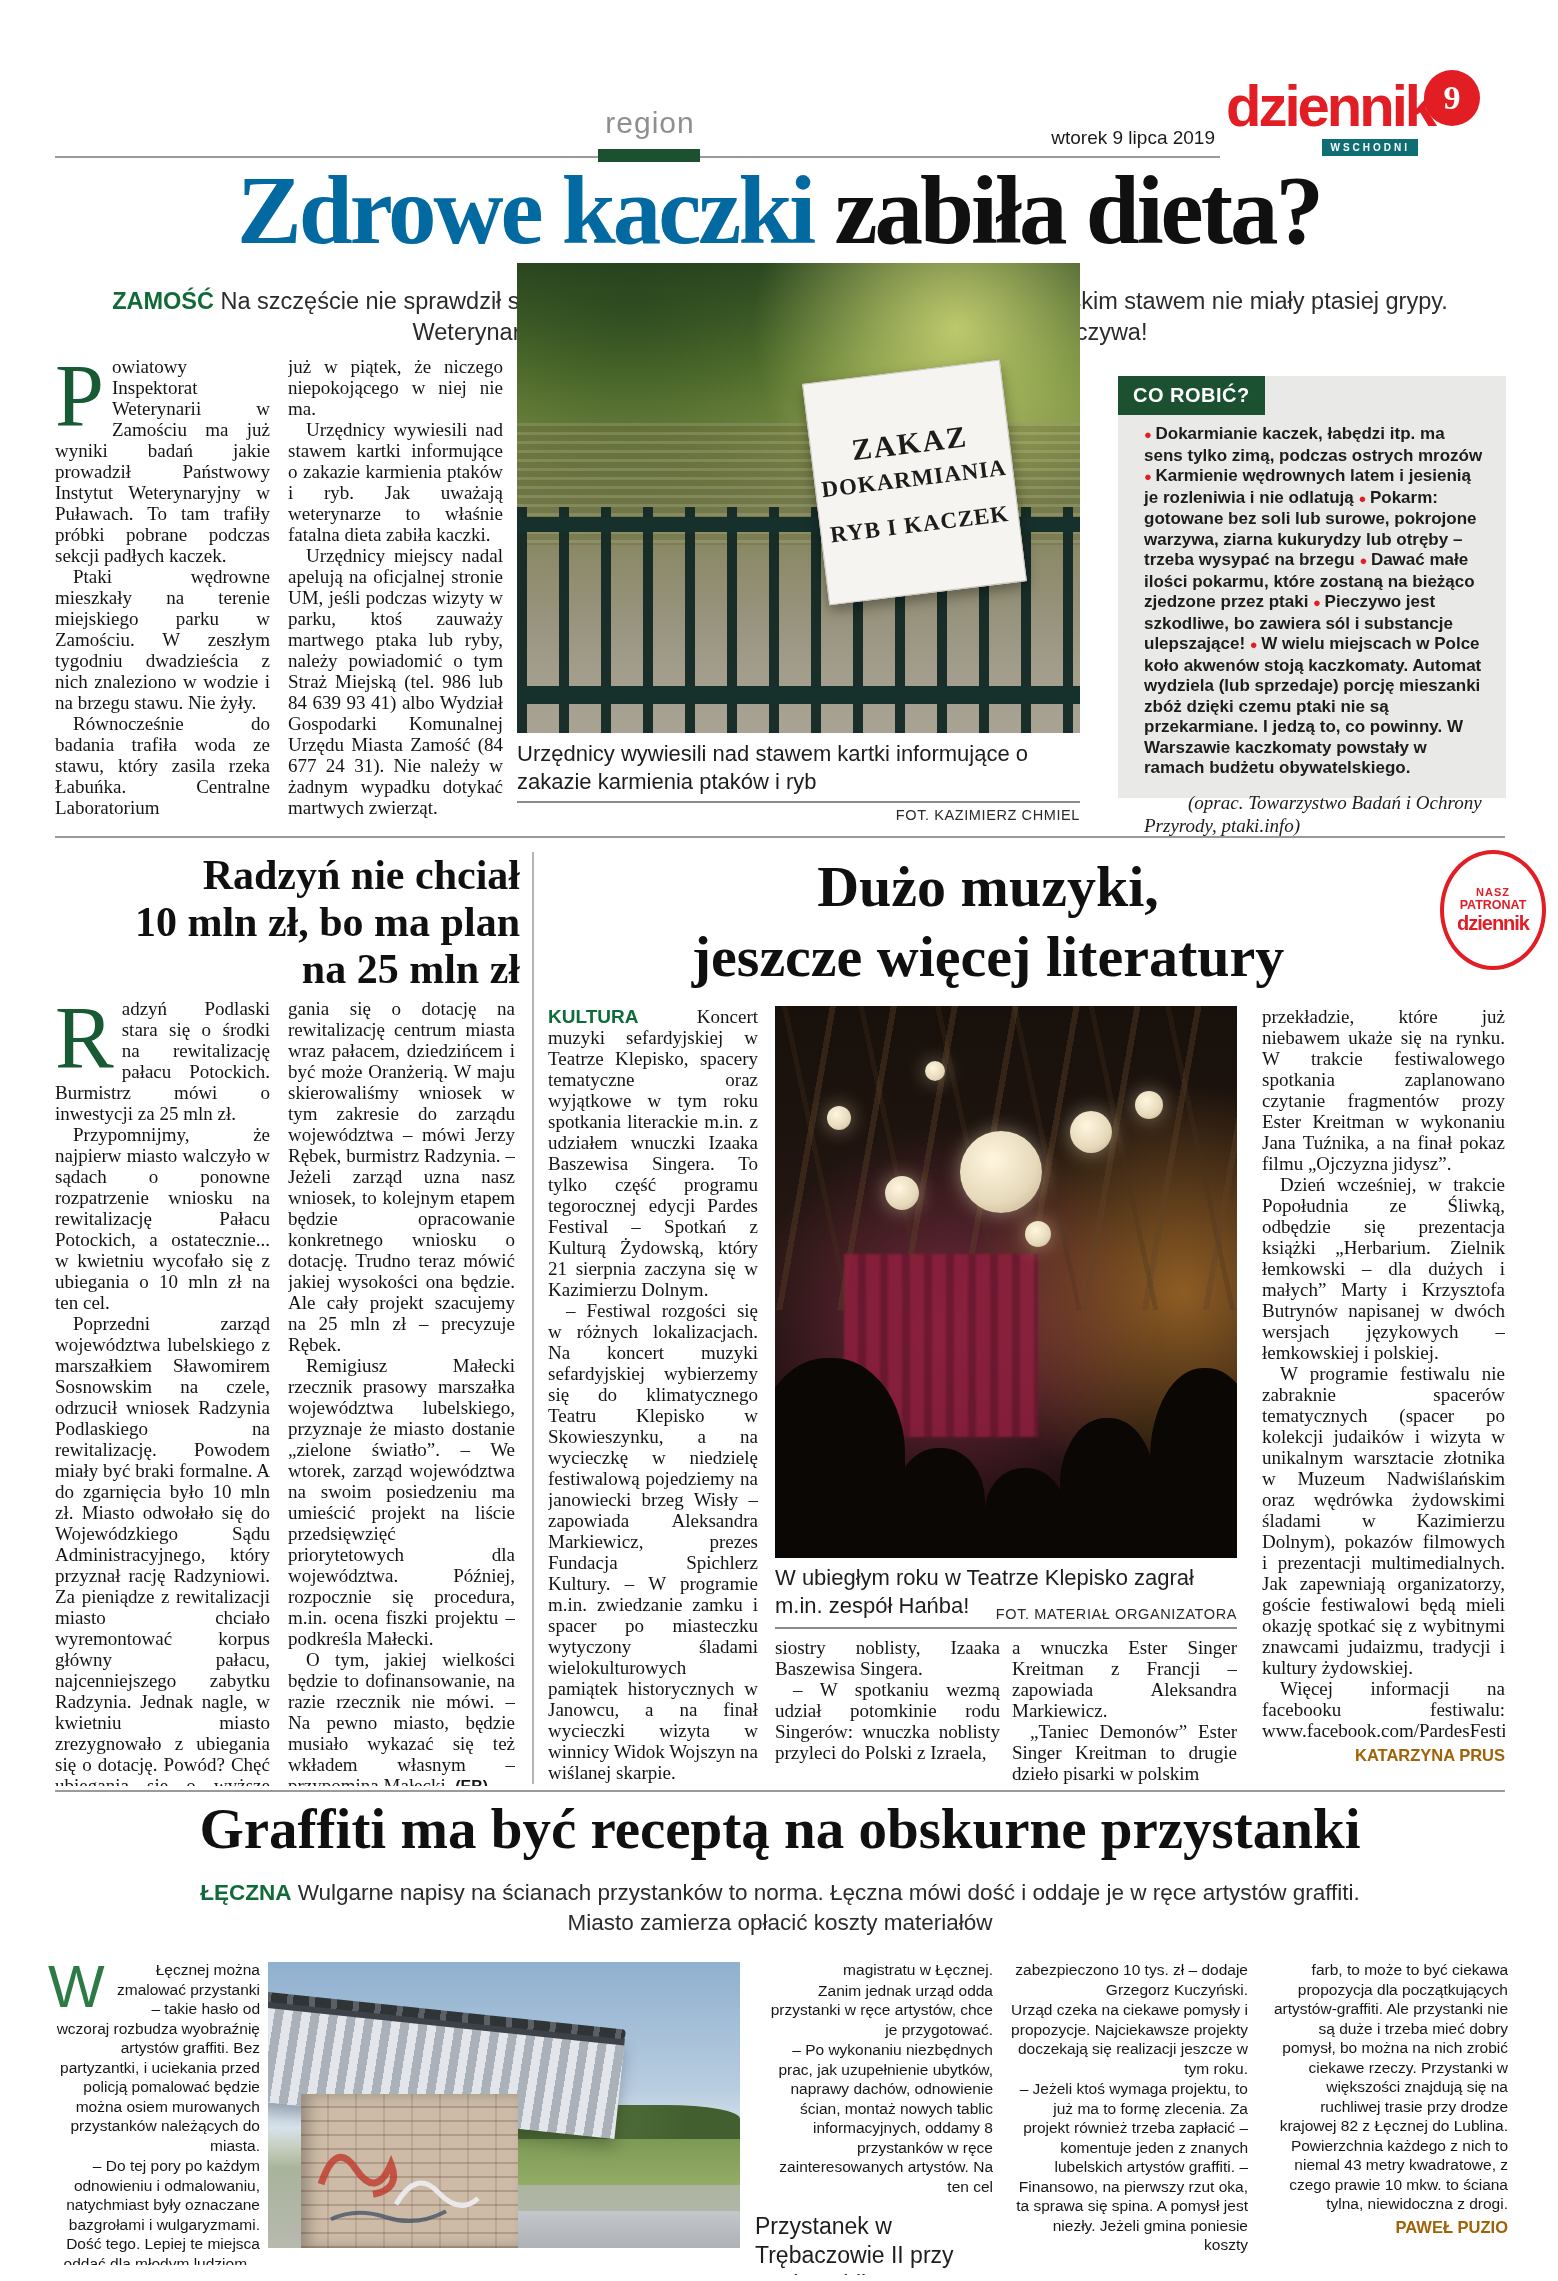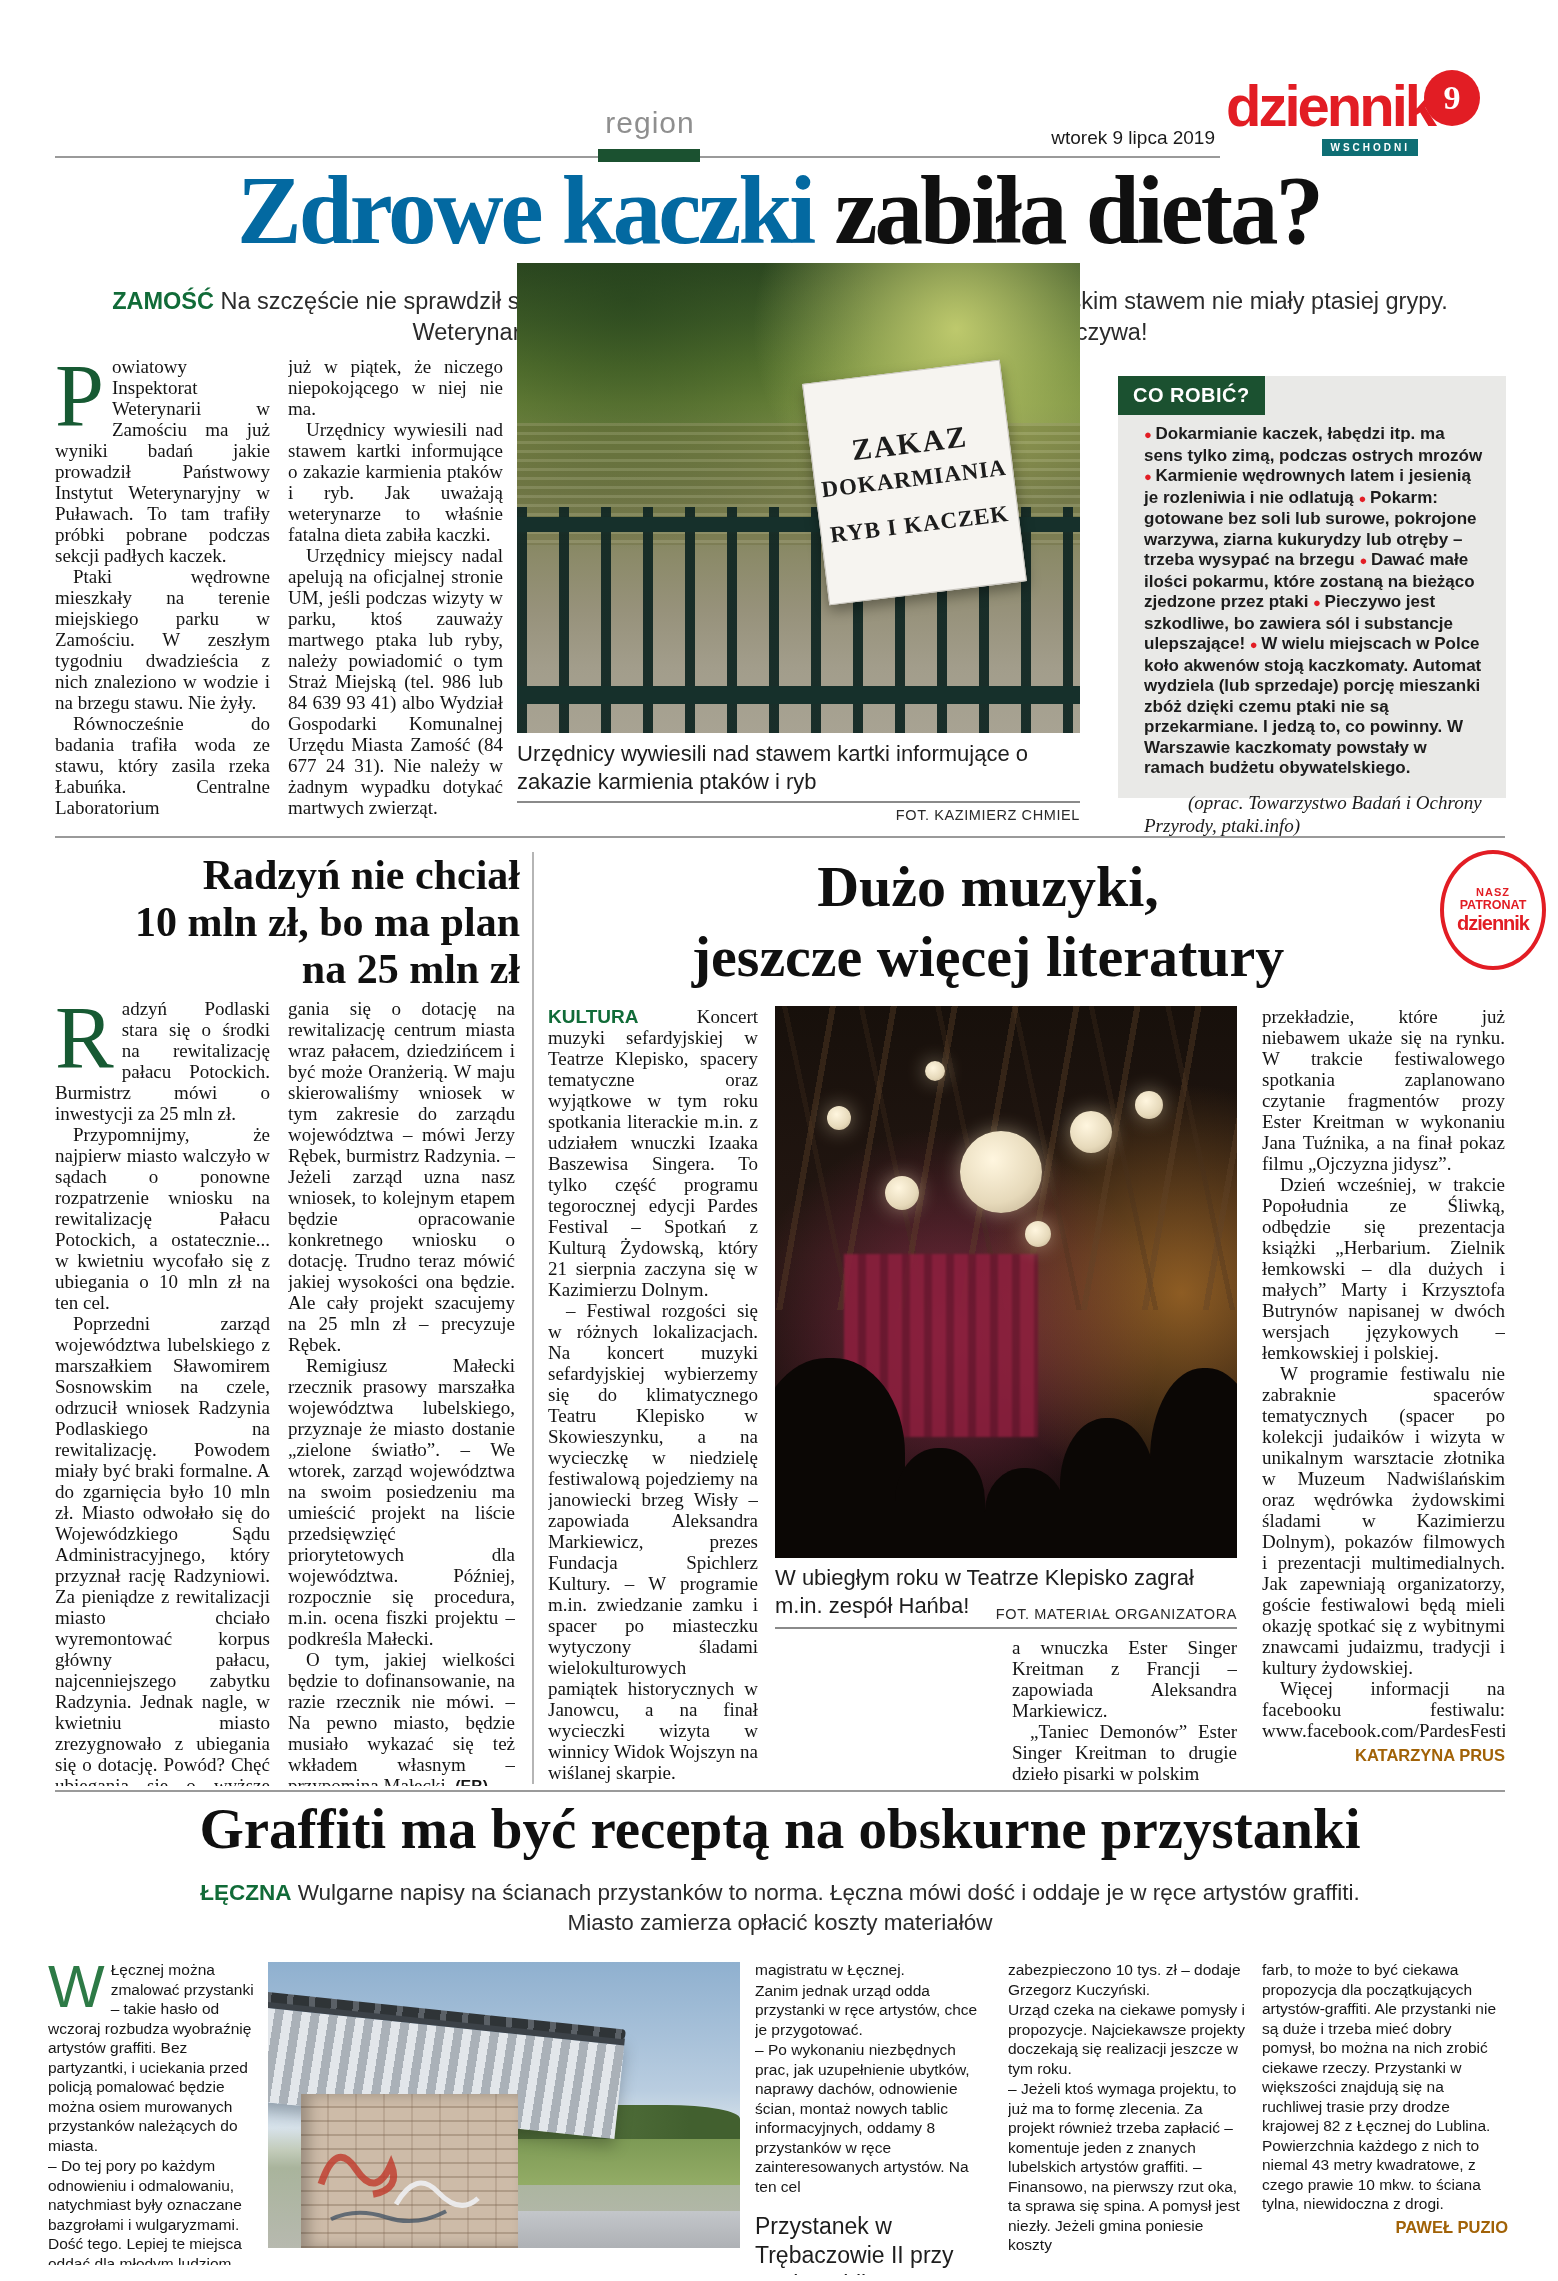--- a/index.html
+++ b/index.html
@@ -3,21 +3,21 @@
 <meta charset="utf-8">
 <style>
   html,body{margin:0;padding:0;background:#ffffff;}
   #page{position:relative;width:1558px;height:2281px;background:#fff;overflow:hidden;
         font-family:"Liberation Serif","DejaVu Serif",serif;color:#111;}
   .abs{position:absolute;}
   .serifbody{font-size:19px;line-height:21px;text-align:justify;color:#141414;}
   .serifbody p{margin:0;}
   .serifbody p + p{text-indent:18px;}
   .sansbody{font-family:"Liberation Sans","DejaVu Sans",sans-serif;font-size:15.5px;line-height:19.5px;color:#161616;}
-  .sansbody p{margin:0 0 1px 0;}
+  .sansbody p{margin:0 0 1px 0;text-align:right;}
   .dropcap{float:left;color:#175a33;font-weight:400;font-size:88px;line-height:72px;padding:4px 8px 0 0;}
   .dropcap.small{font-size:60px;line-height:50px;padding:2px 6px 0 0;color:#2d7a46;}
   .tag{font-weight:bold;color:#116b38;font-family:"Liberation Sans","DejaVu Sans",sans-serif;}
   .byline{font-family:"Liberation Sans","DejaVu Sans",sans-serif;font-weight:bold;font-size:16.5px;
           text-align:right;color:#a16207;margin-top:4px;}
   .inline-byline{font-family:"Liberation Sans","DejaVu Sans",sans-serif;font-weight:bold;font-size:16px;}
   .caption{font-family:"Liberation Sans","DejaVu Sans",sans-serif;font-size:22px;line-height:28px;color:#1d1d1d;}
   .cap-rule{height:2px;background:#8a8a8a;}
   .credit{font-family:"Liberation Sans","DejaVu Sans",sans-serif;font-size:14.5px;letter-spacing:.6px;
           color:#2a2a2a;text-align:right;}
@@ -233,20 +233,24 @@
     <div class="sil" style="left:210px;bottom:0;width:80px;height:90px;"></div>
     <div class="sil" style="left:285px;bottom:0;width:95px;height:140px;"></div>
     <div class="sil" style="left:375px;bottom:0;width:110px;height:190px;"></div>
   </div>
   <div class="abs cap-wrap" style="left:775px;top:1564px;width:462px;height:60px;">
     <div class="caption" style="width:100%;">W ubiegłym roku w Teatrze Klepisko zagrał m.in. zespół Hańba!</div>
     <div class="credit cap-credit-abs">FOT. MATERIAŁ ORGANIZATORA</div>
   </div>
   <div class="abs cap-rule" style="left:775px;top:1627px;width:462px;"></div>
 
+  <div class="abs serifbody" style="left:775px;top:1637px;width:225px;height:150px;overflow:hidden;">
+    <p>siostry noblisty, Izaaka Baszewisa Singera.</p>
+    <p>– W spotkaniu wezmą udział potomkinie rodu Singerów: wnuczka noblisty przyleci do Polski z Izraela,</p>
+  </div>
   <div class="abs serifbody" style="left:1012px;top:1637px;width:225px;height:150px;overflow:hidden;">
     <p>a wnuczka Ester Singer Kreitman z Francji – zapowiada Aleksandra Markiewicz.</p>
     <p>„Taniec Demonów” Ester Singer Kreitman to drugie dzieło pisarki w polskim</p>
   </div>
   <div class="abs serifbody" style="left:1262px;top:1006px;width:243px;height:780px;overflow:hidden;">
     <p>przekładzie, które już niebawem ukaże się na rynku. W trakcie festiwalowego spotkania zaplanowano czytanie fragmentów prozy Ester Kreitman w wykonaniu Jana Tuźnika, a na finał pokaz filmu „Ojczyzna jidysz”.</p>
     <p>Dzień wcześniej, w trakcie Popołudnia ze Śliwką, odbędzie się prezentacja książki „Herbarium. Zielnik łemkowski – dla dużych i małych” Marty i Krzysztofa Butrynów napisanej w dwóch wersjach językowych – łemkowskiej i polskiej.</p>
     <p>W programie festiwalu nie zabraknie spacerów tematycznych (spacer po kolekcji judaików i wizyta w unikalnym warsztacie złotnika w Muzeum Nadwiślańskim oraz wędrówka żydowskimi śladami w Kazimierzu Dolnym), pokazów filmowych i prezentacji multimedialnych. Jak zapewniają organizatorzy, goście festiwalowi będą mieli okazję spotkać się z wybitnymi znawcami judaizmu, tradycji i kultury żydowskiej.</p>
     <p>Więcej informacji na facebooku festiwalu: www.facebook.com/PardesFestival.</p>
     <div class="byline">KATARZYNA PRUS</div>

